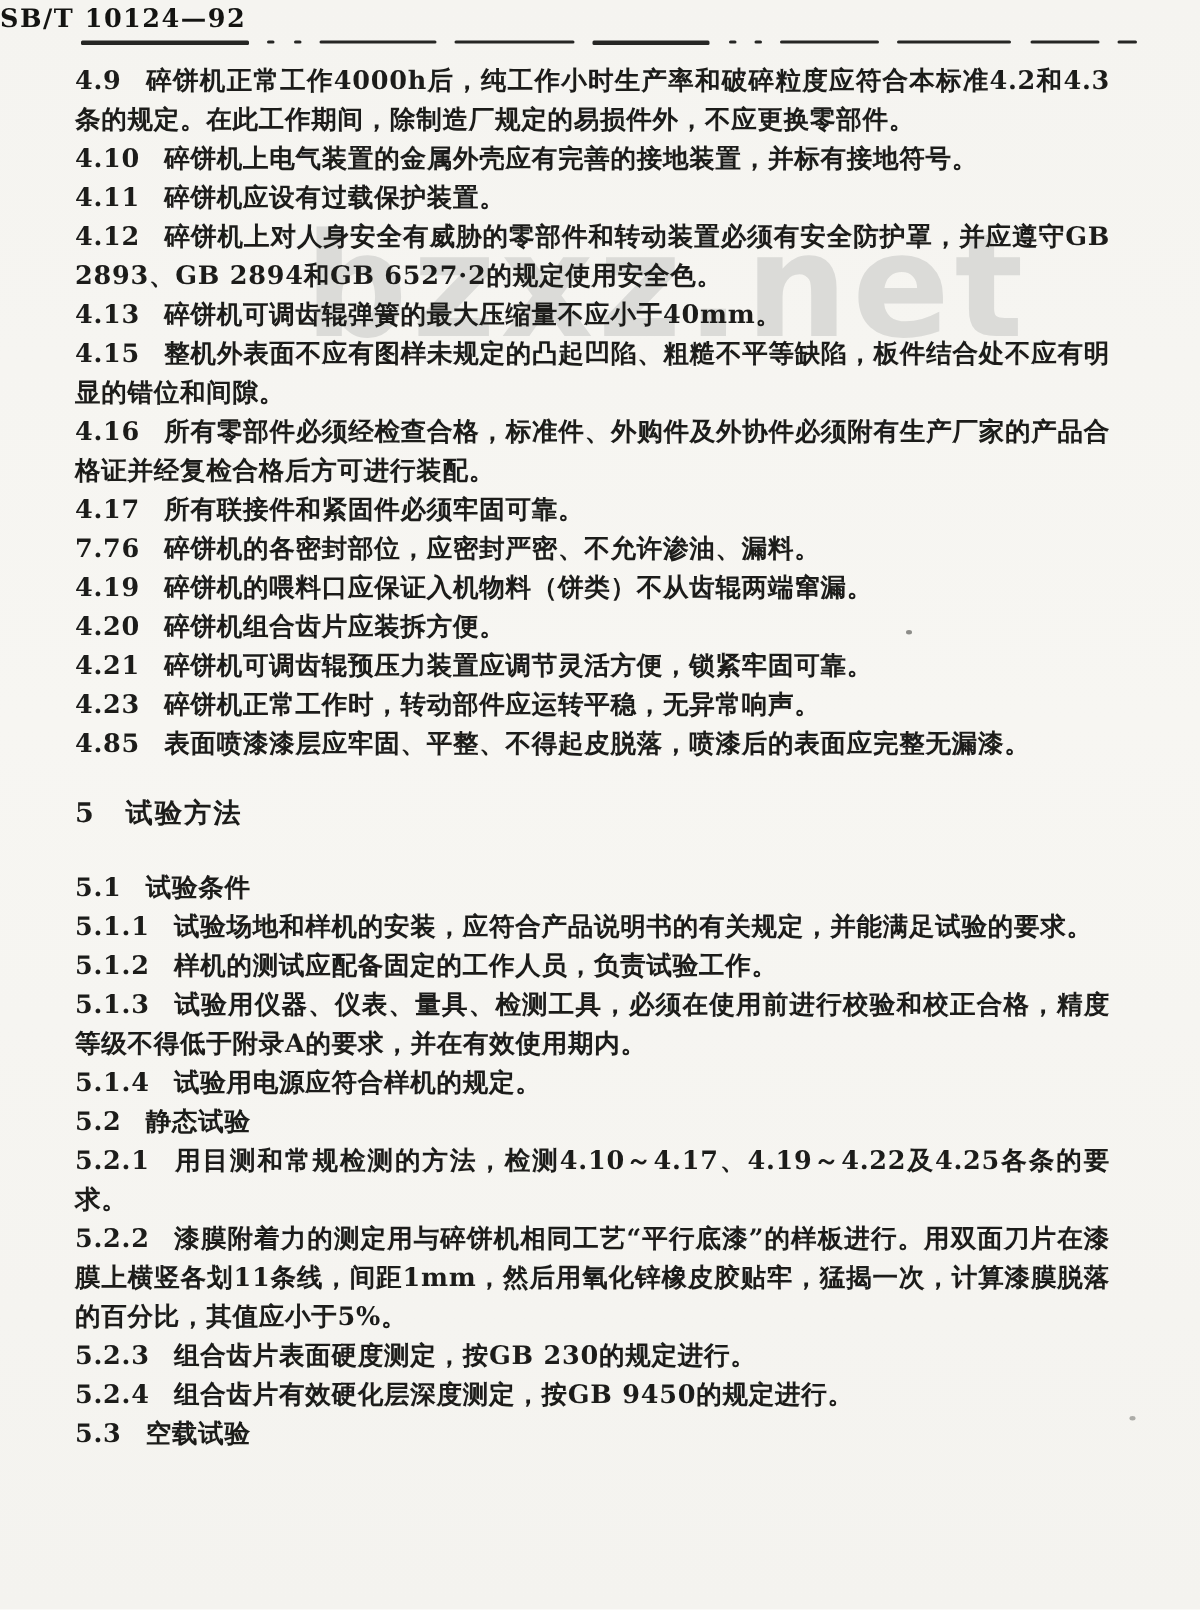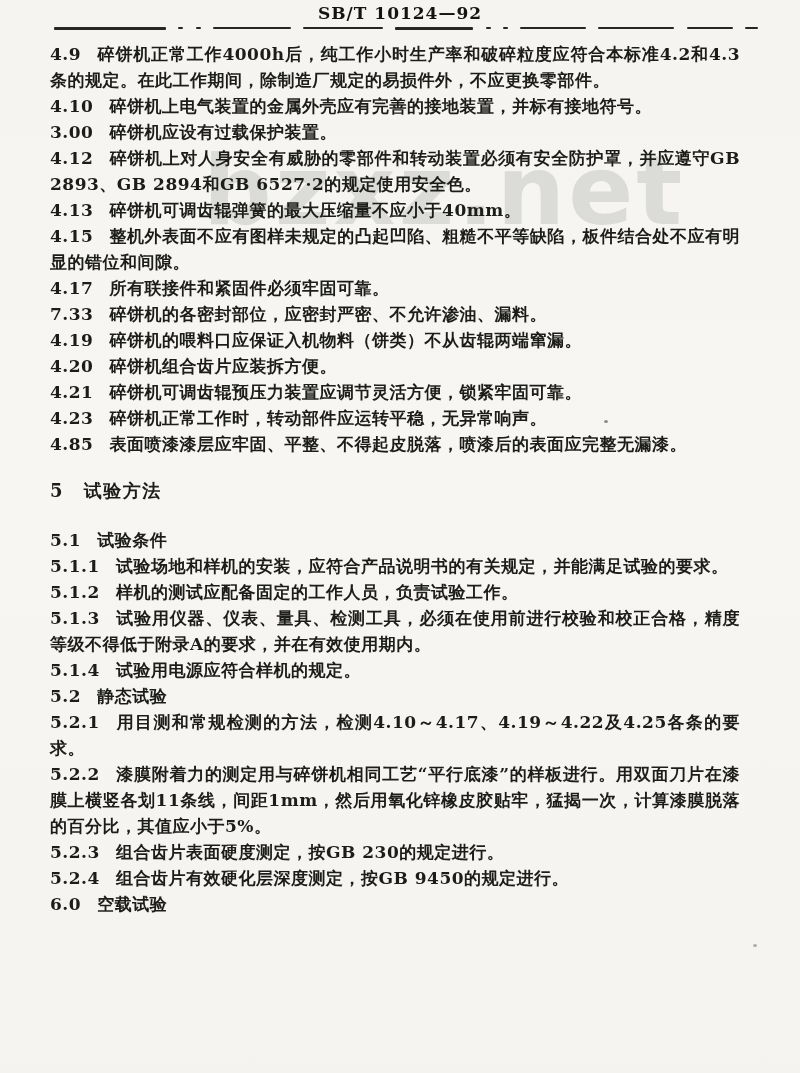--- a/index.html
+++ b/index.html
@@ -29,21 +29,20 @@
     letter-spacing:3px;
     color:var(--watermark);
     user-select:none;
   }
   
   .header{
     position:relative;z-index:1;
     padding-top:3px;
   }
   .std-no{
-    text-align:center;
     font-size:17px;
     font-weight:bold;
     letter-spacing:1px;
     color:#141412;
   }
   .rule{
     display:flex;
     align-items:center;
     justify-content:space-between;
     margin:3px 42px 0 54px;
@@ -103,41 +102,42 @@
         <i style="width:66px"></i>
       <i style="width:76px"></i>
         <i style="width:46px"></i>
         <i style="width:13px"></i>
     </div>
   </header>
 
   <main class="content">
       <p class="clause"><span class="num">4.9</span><span class="txt">碎饼机正常工作4000h后，纯工作小时生产率和破碎粒度应符合本标准4.2和4.3条的规定。在此工作期间，除制造厂规定的易损件外，不应更换零部件。</span></p>
       <p class="clause"><span class="num">4.10</span><span class="txt">碎饼机上电气装置的金属外壳应有完善的接地装置，并标有接地符号。</span></p>
-      <p class="clause"><span class="num">3.00</span><span class="txt">碎饼机应设有过载保护装置。</span></p>
+      <p class="clause"><span class="num">4.11</span><span class="txt">碎饼机应设有过载保护装置。</span></p>
       <p class="clause"><span class="num">4.12</span><span class="txt">碎饼机上对人身安全有威胁的零部件和转动装置必须有安全防护罩，并应遵守GB 2893、GB 2894和GB 6527·2的规定使用安全色。</span></p>
       <p class="clause"><span class="num">4.13</span><span class="txt">碎饼机可调齿辊弹簧的最大压缩量不应小于40mm。</span></p>
       <p class="clause"><span class="num">4.15</span><span class="txt">整机外表面不应有图样未规定的凸起凹陷、粗糙不平等缺陷，板件结合处不应有明显的错位和间隙。</span></p>
+      <p class="clause"><span class="num">4.16</span><span class="txt">所有零部件必须经检查合格，标准件、外购件及外协件必须附有生产厂家的产品合格证并经复检合格后方可进行装配。</span></p>
       <p class="clause"><span class="num">4.17</span><span class="txt">所有联接件和紧固件必须牢固可靠。</span></p>
-      <p class="clause"><span class="num">7.33</span><span class="txt">碎饼机的各密封部位，应密封严密、不允许渗油、漏料。</span></p>
+      <p class="clause"><span class="num">7.76</span><span class="txt">碎饼机的各密封部位，应密封严密、不允许渗油、漏料。</span></p>
       <p class="clause"><span class="num">4.19</span><span class="txt">碎饼机的喂料口应保证入机物料（饼类）不从齿辊两端窜漏。</span></p>
       <p class="clause"><span class="num">4.20</span><span class="txt">碎饼机组合齿片应装拆方便。</span></p>
       <p class="clause"><span class="num">4.21</span><span class="txt">碎饼机可调齿辊预压力装置应调节灵活方便，锁紧牢固可靠。</span></p>
       <p class="clause"><span class="num">4.23</span><span class="txt">碎饼机正常工作时，转动部件应运转平稳，无异常响声。</span></p>
       <p class="clause"><span class="num">4.85</span><span class="txt">表面喷漆漆层应牢固、平整、不得起皮脱落，喷漆后的表面应完整无漏漆。</span></p>
       <p class="clause section"><span class="num">5</span><span class="txt">试验方法</span></p>
       <p class="clause subsection"><span class="num">5.1</span><span class="txt">试验条件</span></p>
       <p class="clause"><span class="num">5.1.1</span><span class="txt">试验场地和样机的安装，应符合产品说明书的有关规定，并能满足试验的要求。</span></p>
       <p class="clause"><span class="num">5.1.2</span><span class="txt">样机的测试应配备固定的工作人员，负责试验工作。</span></p>
       <p class="clause"><span class="num">5.1.3</span><span class="txt">试验用仪器、仪表、量具、检测工具，必须在使用前进行校验和校正合格，精度等级不得低于附录A的要求，并在有效使用期内。</span></p>
       <p class="clause"><span class="num">5.1.4</span><span class="txt">试验用电源应符合样机的规定。</span></p>
       <p class="clause subsection"><span class="num">5.2</span><span class="txt">静态试验</span></p>
       <p class="clause"><span class="num">5.2.1</span><span class="txt">用目测和常规检测的方法，检测4.10～4.17、4.19～4.22及4.25各条的要求。</span></p>
       <p class="clause"><span class="num">5.2.2</span><span class="txt">漆膜附着力的测定用与碎饼机相同工艺“平行底漆”的样板进行。用双面刀片在漆膜上横竖各划11条线，间距1mm，然后用氧化锌橡皮胶贴牢，猛揭一次，计算漆膜脱落的百分比，其值应小于5%。</span></p>
       <p class="clause"><span class="num">5.2.3</span><span class="txt">组合齿片表面硬度测定，按GB 230的规定进行。</span></p>
       <p class="clause"><span class="num">5.2.4</span><span class="txt">组合齿片有效硬化层深度测定，按GB 9450的规定进行。</span></p>
-      <p class="clause subsection"><span class="num">6.0</span><span class="txt">空载试验</span></p>
+      <p class="clause subsection"><span class="num">5.3</span><span class="txt">空载试验</span></p>
     </main>
 
   <div class="noise-dot d1"></div>
   <div class="noise-dot d2"></div>
 
 </div>
 
 </body></html>

